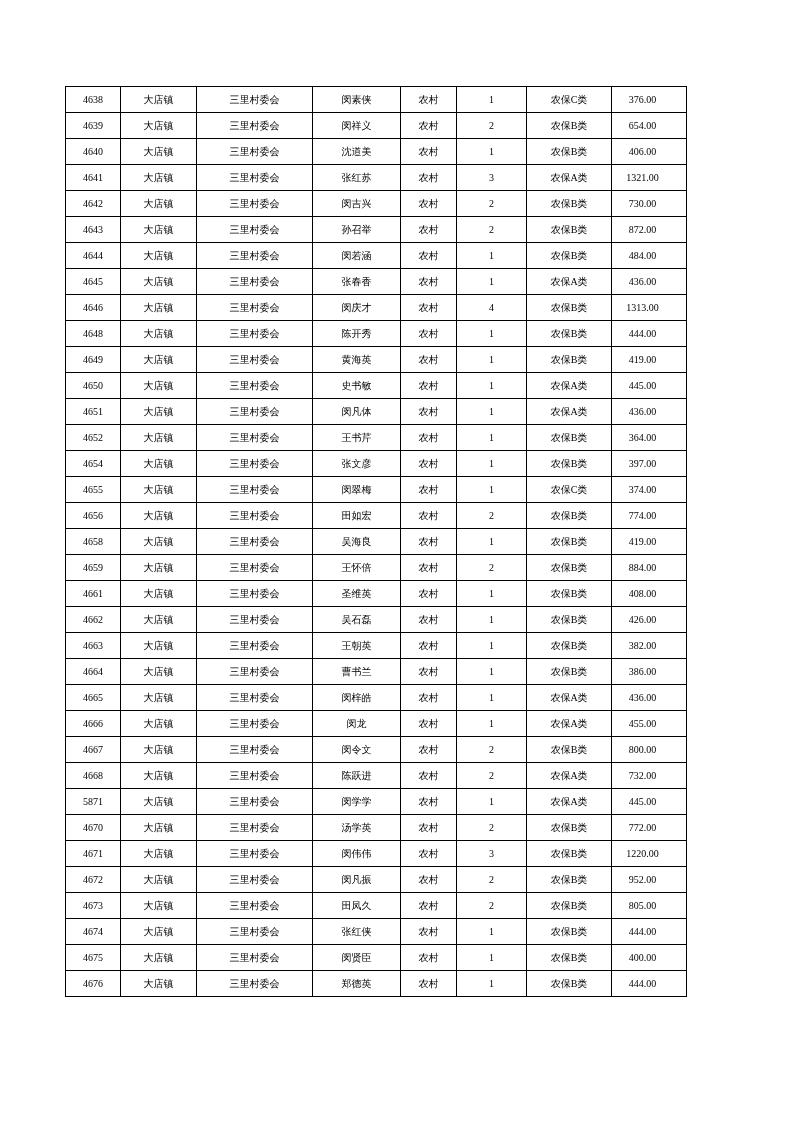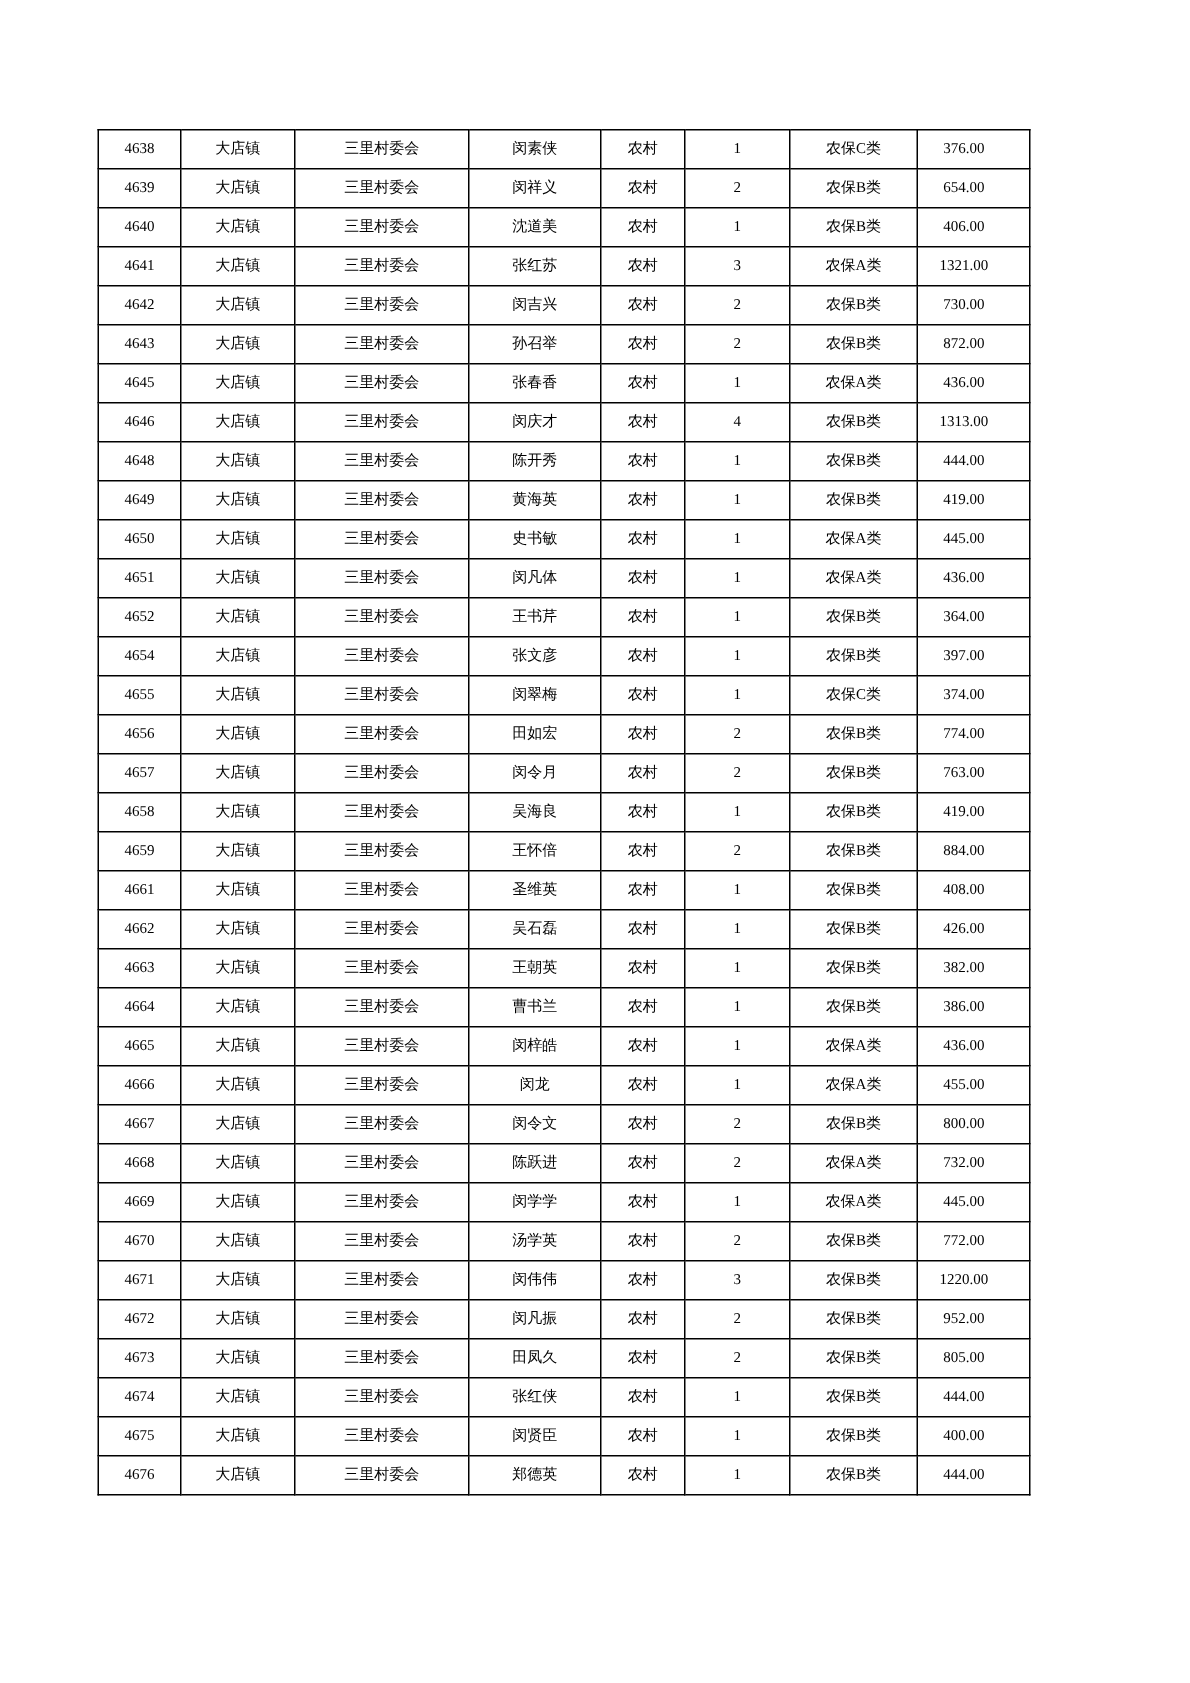--- a/index.html
+++ b/index.html
@@ -111,20 +111,30 @@
           <td class="col-id">4643</td>
           <td class="col-town">大店镇</td>
           <td class="col-village">三里村委会</td>
           <td class="col-name">孙召举</td>
           <td class="col-residence">农村</td>
           <td class="col-count">2</td>
           <td class="col-category">农保B类</td>
           <td class="col-amount">872.00</td>
         </tr>
         <tr>
+          <td class="col-id">4644</td>
+          <td class="col-town">大店镇</td>
+          <td class="col-village">三里村委会</td>
+          <td class="col-name">闵若涵</td>
+          <td class="col-residence">农村</td>
+          <td class="col-count">1</td>
+          <td class="col-category">农保B类</td>
+          <td class="col-amount">484.00</td>
+        </tr>
+        <tr>
           <td class="col-id">4645</td>
           <td class="col-town">大店镇</td>
           <td class="col-village">三里村委会</td>
           <td class="col-name">张春香</td>
           <td class="col-residence">农村</td>
           <td class="col-count">1</td>
           <td class="col-category">农保A类</td>
           <td class="col-amount">436.00</td>
         </tr>
         <tr>
@@ -211,30 +221,20 @@
           <td class="col-id">4656</td>
           <td class="col-town">大店镇</td>
           <td class="col-village">三里村委会</td>
           <td class="col-name">田如宏</td>
           <td class="col-residence">农村</td>
           <td class="col-count">2</td>
           <td class="col-category">农保B类</td>
           <td class="col-amount">774.00</td>
         </tr>
         <tr>
-          <td class="col-id">4657</td>
-          <td class="col-town">大店镇</td>
-          <td class="col-village">三里村委会</td>
-          <td class="col-name">闵令月</td>
-          <td class="col-residence">农村</td>
-          <td class="col-count">2</td>
-          <td class="col-category">农保B类</td>
-          <td class="col-amount">763.00</td>
-        </tr>
-        <tr>
           <td class="col-id">4658</td>
           <td class="col-town">大店镇</td>
           <td class="col-village">三里村委会</td>
           <td class="col-name">吴海良</td>
           <td class="col-residence">农村</td>
           <td class="col-count">1</td>
           <td class="col-category">农保B类</td>
           <td class="col-amount">419.00</td>
         </tr>
         <tr>
@@ -321,21 +321,21 @@
           <td class="col-id">4668</td>
           <td class="col-town">大店镇</td>
           <td class="col-village">三里村委会</td>
           <td class="col-name">陈跃进</td>
           <td class="col-residence">农村</td>
           <td class="col-count">2</td>
           <td class="col-category">农保A类</td>
           <td class="col-amount">732.00</td>
         </tr>
         <tr>
-          <td class="col-id">4669</td>
+          <td class="col-id">5871</td>
           <td class="col-town">大店镇</td>
           <td class="col-village">三里村委会</td>
           <td class="col-name">闵学学</td>
           <td class="col-residence">农村</td>
           <td class="col-count">1</td>
           <td class="col-category">农保A类</td>
           <td class="col-amount">445.00</td>
         </tr>
         <tr>
           <td class="col-id">4670</td>

